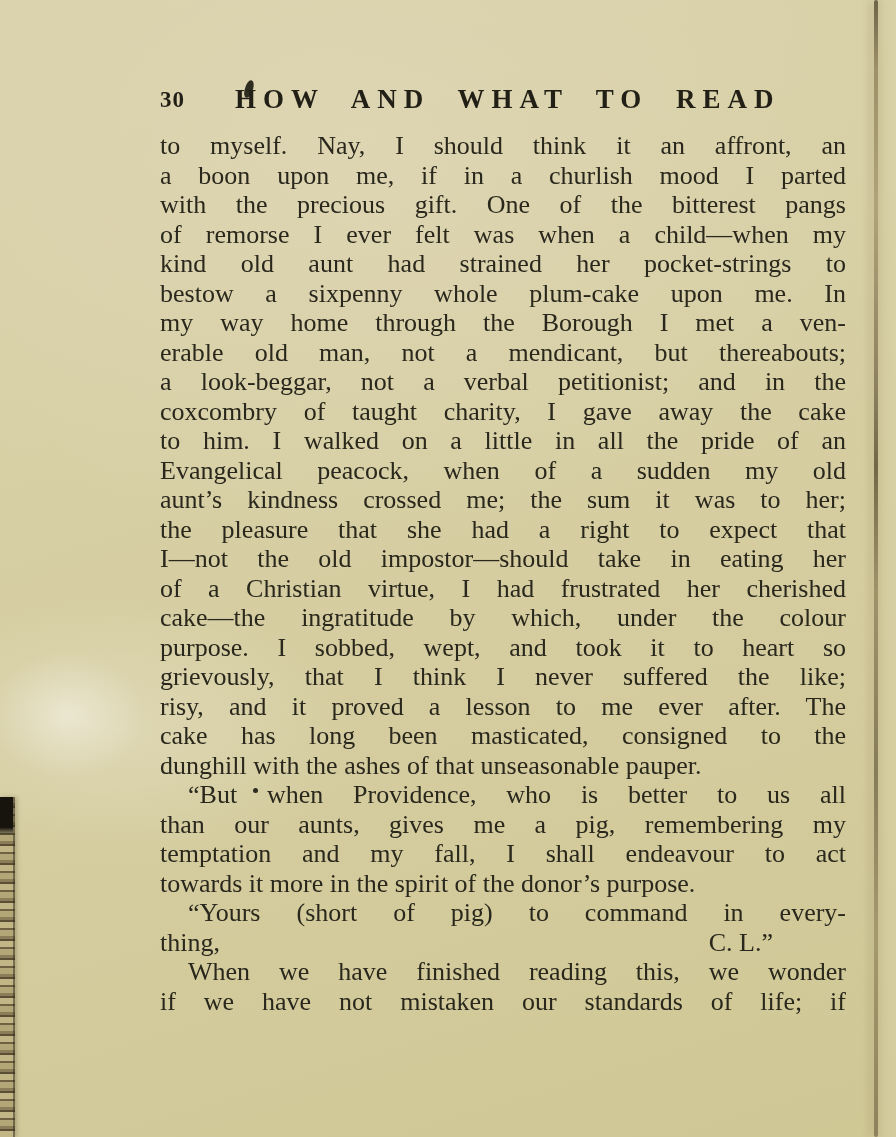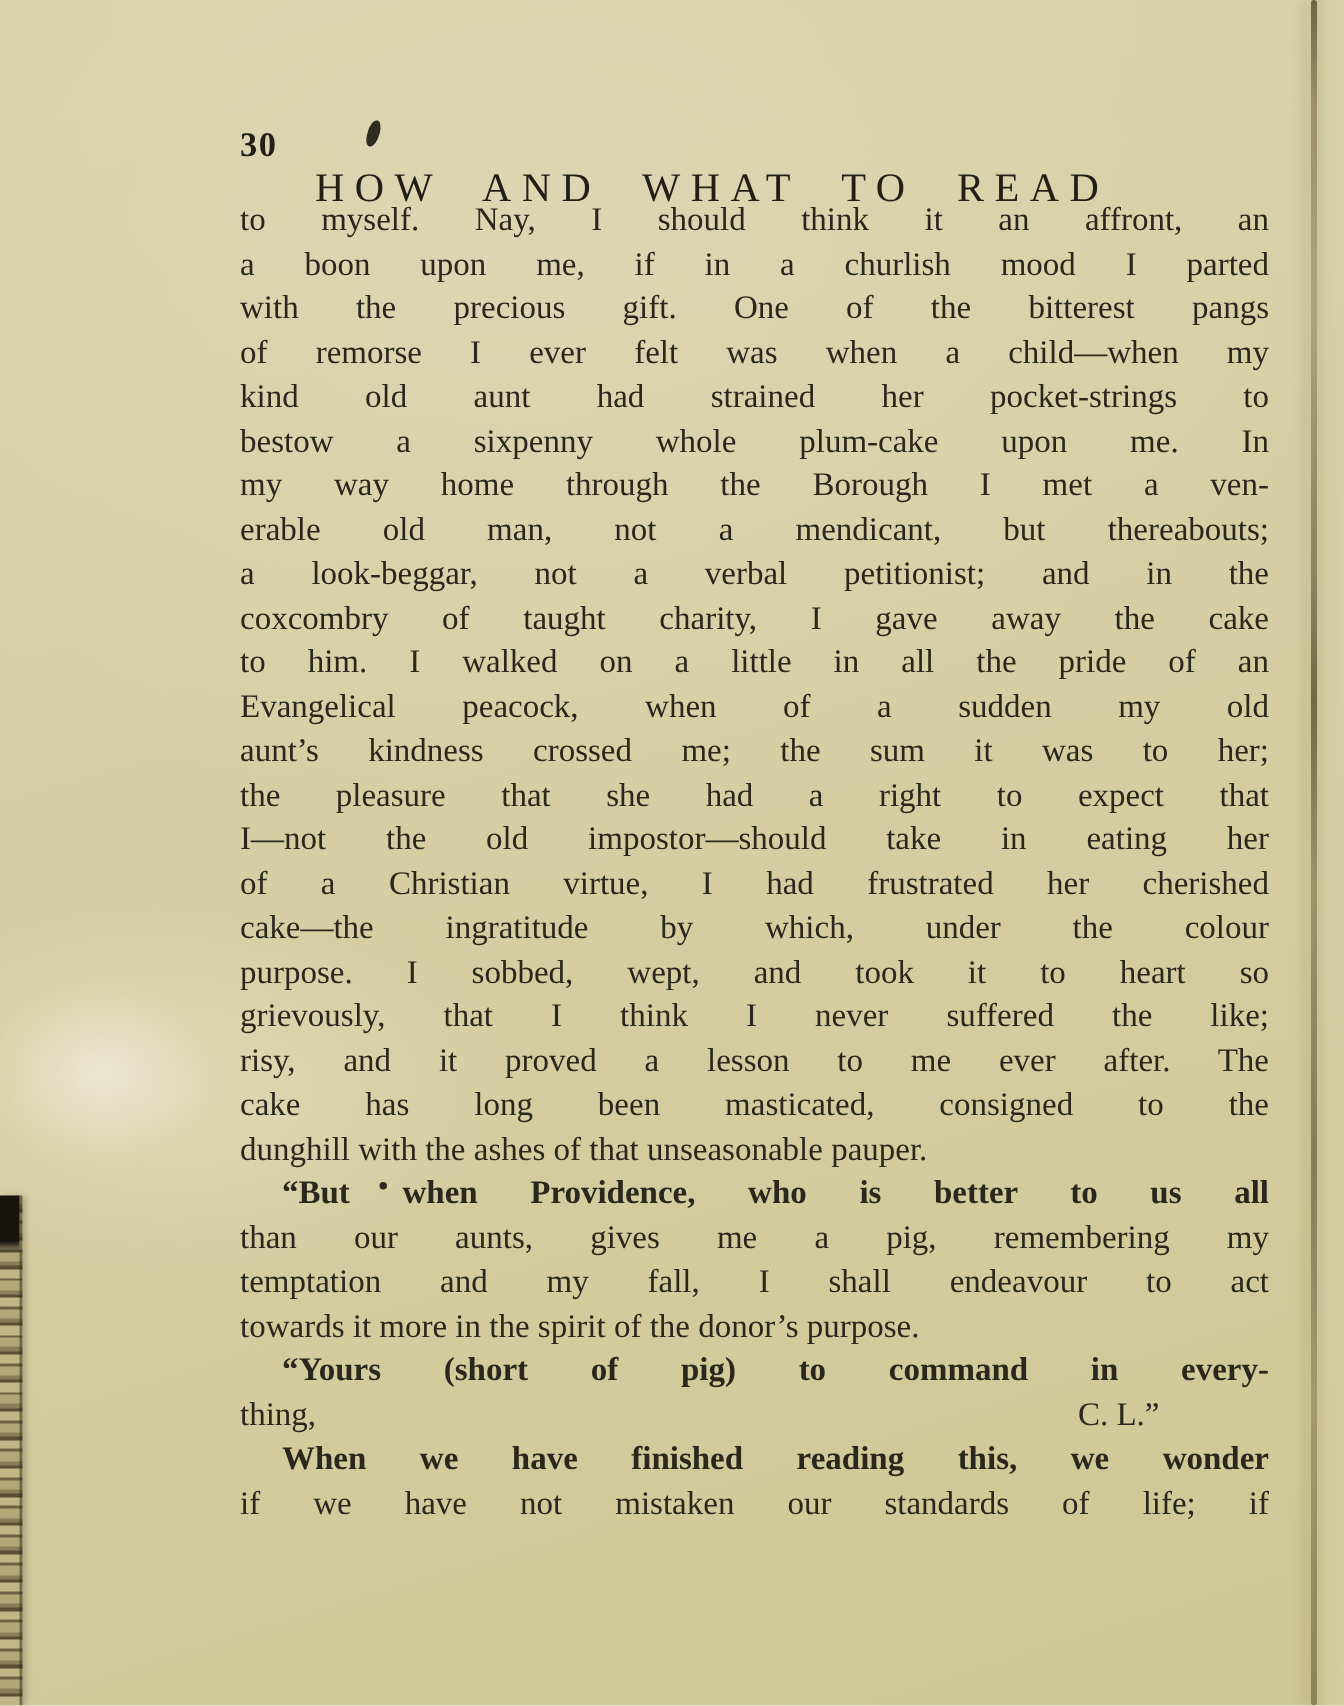--- a/index.html
+++ b/index.html
@@ -94,55 +94,54 @@
     background: #2e2b1f;
   }
 
   
   .header {
     position: absolute;
     left: 160px;
     top: 84px;
     width: 690px;
     display: flex;
-    align-items: flex-start;
+    align-items: center;
     color: #211f16;
-    flex-direction: column;
   }
   .page-num {
     font-size: 23px;
     font-weight: 700;
     letter-spacing: 1px;
   }
   .running-title {
     margin-left: 50px;
     font-size: 27px;
-    font-weight: 400;
+    font-weight: 700;
     letter-spacing: 7px;
     word-spacing: 14px;
     white-space: nowrap;
   }
 
   
   .text-body {
     position: absolute;
     left: 160px;
     top: 131px;
     width: 686px;
     color: #2a281d;
   }
   .line {
-    font-size: 22px;
+    font-size: 26px;
     line-height: 29.5px;
     height: 29.5px;
     text-align: justify;
     text-align-last: justify;
     overflow: visible;
   }
-  .line.indent { text-indent: 28px; font-weight: bold; }
+  .line.indent { text-indent: 28px; }
   .line.para-end { text-align-last: left; }
   .line.signature {
     display: flex;
     justify-content: space-between;
     padding-right: 73px;
     text-align: center;
     text-align-last: left;
     box-sizing: border-box;
   }
 </style>

